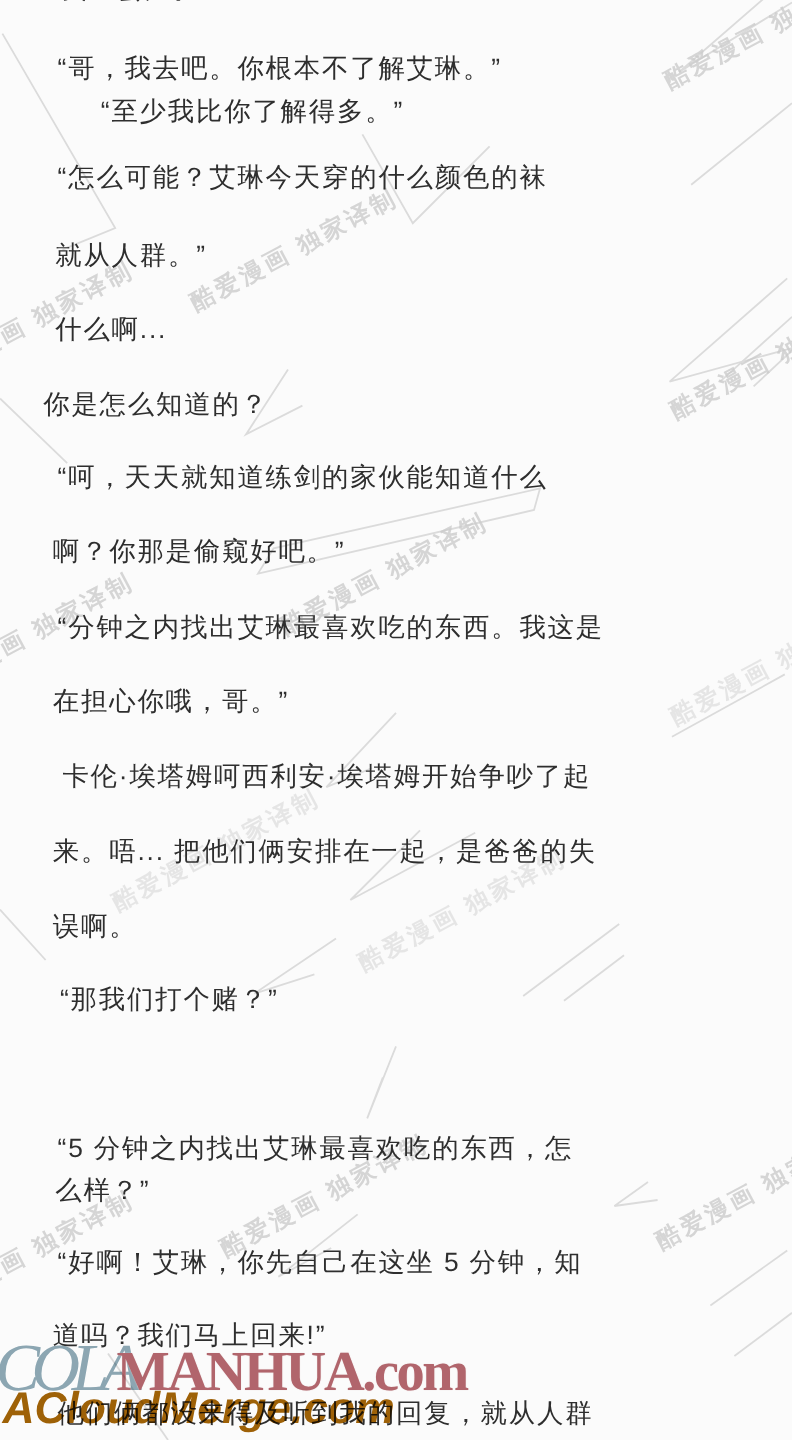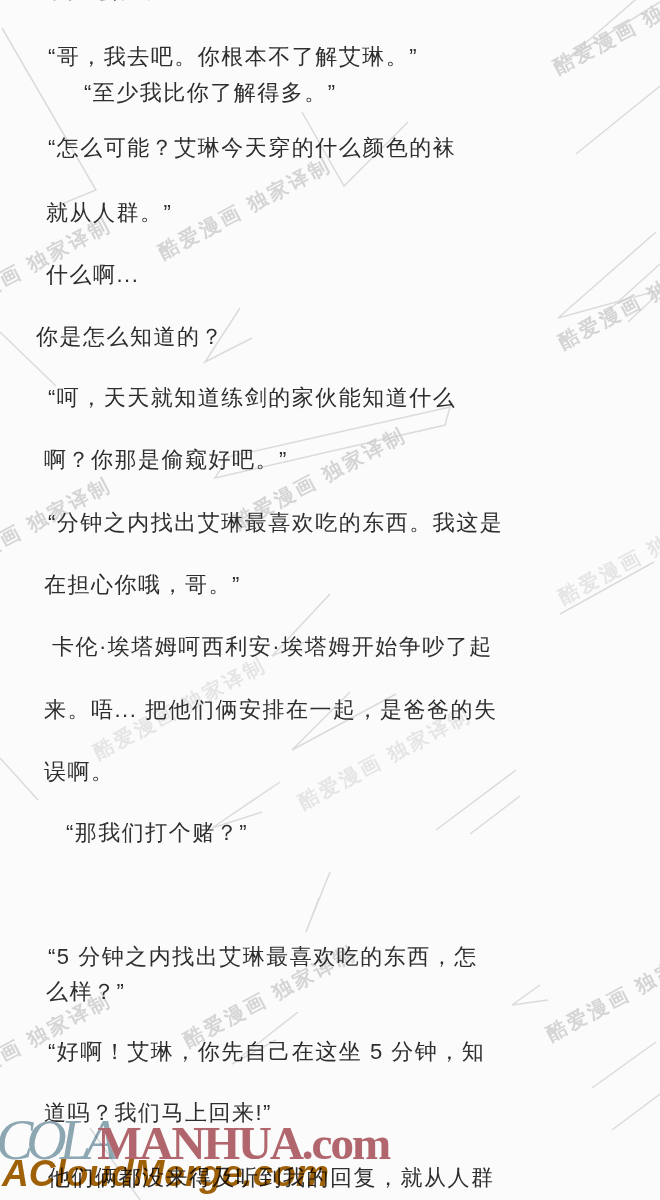--- a/index.html
+++ b/index.html
@@ -114,21 +114,21 @@
     <div class="line" style="top:196px;left:46px;">就从人群。”</div>
     <div class="line" style="top:258px;left:46px;">什么啊...</div>
     <div class="line" style="top:320px;left:36px;">你是怎么知道的？</div>
     <div class="line" style="top:443px;left:44px;">啊？你那是偷窥好吧。”</div>
     <div class="line" style="top:381px;left:48px;">“呵，天天就知道练剑的家伙能知道什么</div>
     <div class="line" style="top:506px;left:48px;">“分钟之内找出艾琳最喜欢吃的东西。我这是</div>
     <div class="line" style="top:630px;left:52px;">卡伦·埃塔姆呵西利安·埃塔姆开始争吵了起</div>
     <div class="line" style="top:568px;left:44px;">在担心你哦，哥。”</div>
     <div class="line" style="top:693px;left:44px;">来。唔... 把他们俩安排在一起，是爸爸的失</div>
     <div class="line" style="top:755px;left:44px;">误啊。</div>
-    <div class="line" style="top:816px;left:50px;margin-left:16px;">“那我们打个赌？”</div>
+    <div class="line" style="top:816px;left:50px;">“那我们打个赌？”</div>
     <div class="line" style="top:940px;left:48px;">“5 分钟之内找出艾琳最喜欢吃的东西，怎</div>
     <div class="line" style="top:975px;left:46px;">么样？”</div>
     <div class="line" style="top:1035px;left:48px;">“好啊！艾琳，你先自己在这坐 5 分钟，知</div>
     <div class="line" style="top:1096px;left:44px;">道吗？我们马上回来!”</div>
     <div class="line" style="top:1161px;left:48px;">他们俩都没来得及听到我的回复，就从人群</div>
   </div>
 
   <div class="logo-layer">
     <div class="logo1">
       <span class="cola">COLA</span><span class="manhua">MANHUA.com</span>

